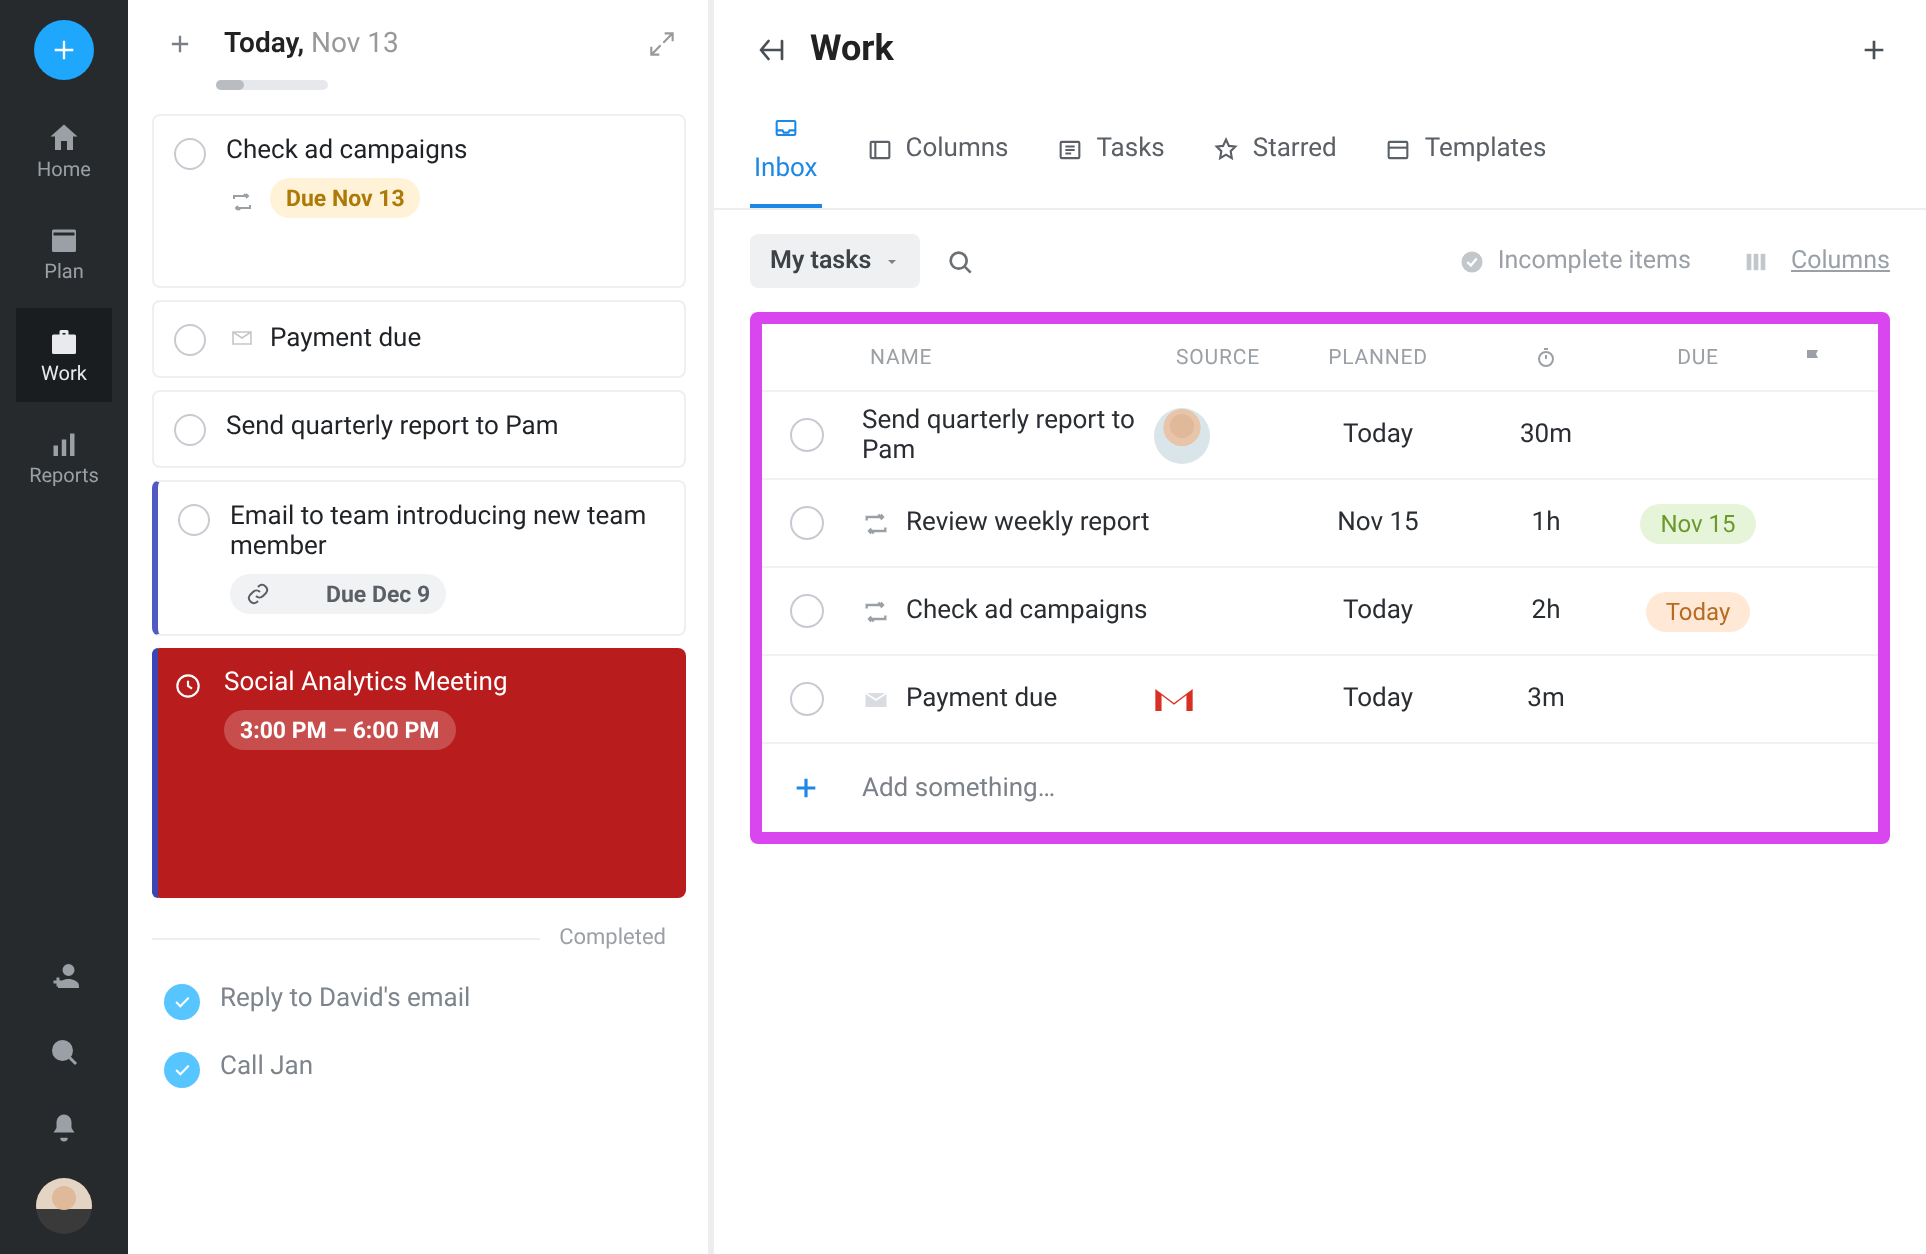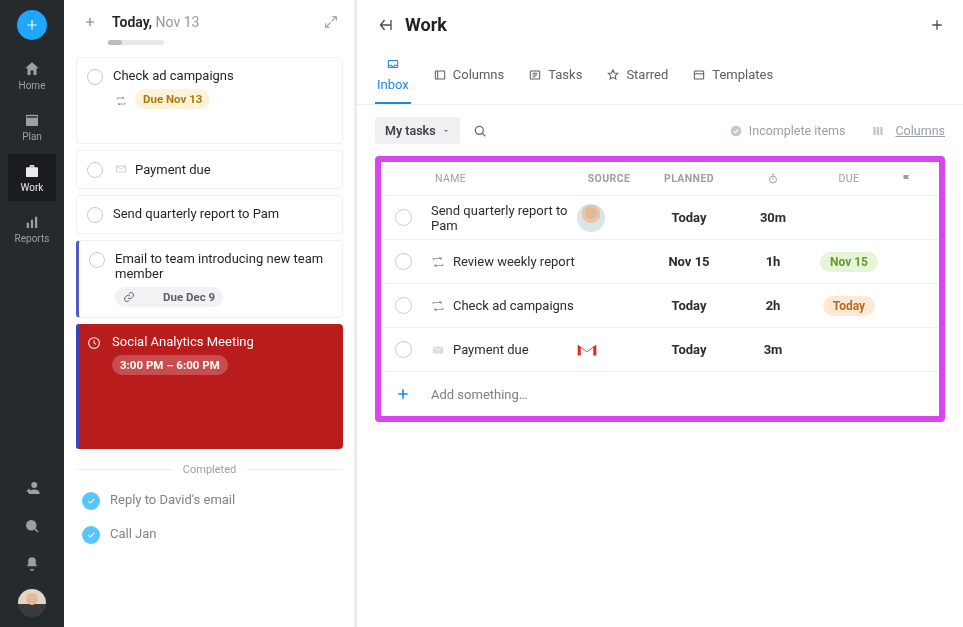--- a/index.html
+++ b/index.html
@@ -39,21 +39,21 @@
   .chip { display:inline-flex; align-items:center; gap:5px; font-size:11.5px; padding:3px 8px; border-radius:10px; }
   .chip.amber { background:#fff2d7; color:#ad7a08; }
   .chip.gray  { background:#f0f2f4; color:#5b6066;gap:28px; }
   .tiny-icon { width:12px; height:12px; }
   .tc-icon-left { width:16px; height:16px; display:inline-flex; align-items:center; justify-content:center; color:#9aa0a6; }
   .event-card { background:#b91c1c; color:#fff; border:0; position:relative; padding-bottom: 64px; }
   .event-card::before { content:""; position:absolute; left:0; top:0; bottom:0; width:3px; background:#3b45b3; border-radius:4px 0 0 4px; }
   .event-card .clock { width:16px; height:16px; margin-top:1px; }
   .event-card .clock svg { width:16px; height:16px; fill:none; stroke:#fff; stroke-width:1.6; }
   .event-card .chip { background:rgba(255,255,255,.22); color:#fff; }
-  .mid-divider { position:relative; text-align:center; margin: 12px 0 8px; }
+  .mid-divider { position:relative; text-align:right; margin: 12px 0 8px; }
   .mid-divider::before { content:""; position:absolute; top:50%; left:0; right:0; height:1px; background:#eceef1; }
   .mid-divider span { position:relative; background:#fff; padding:0 10px; font-size:11px; color:#9aa0a6; }
   .completed-chk { width:18px; height:18px; border-radius:50%; background:#57c5ff; display:flex; align-items:center; justify-content:center; }
   .completed-chk svg { width:10px; height:10px; stroke:#fff; stroke-width:2.5; fill:none; }
   .completed .tc-title { color:#7d848c; }
   
   .right { flex:1; display:flex; flex-direction:column; border-left: 1px solid #eee; }
   .right-header { display:flex; align-items:center; gap:10px; padding: 14px 18px 8px 18px; }
   .back-arrow { width:20px; height:20px; display:flex; align-items:center; justify-content:center; cursor:pointer; color:#4a4f55; }
   .back-arrow svg { width:18px; height:18px; fill:none; stroke:#4a4f55; stroke-width:1.8; stroke-linecap:round; stroke-linejoin:round; }
@@ -78,21 +78,21 @@
   .tbl-head, .tbl-row, .tbl-add { display:grid; grid-template-columns: 36px 1fr 64px 96px 72px 80px 36px; align-items:center; padding: 0 14px; border-bottom:1px solid #f0f1f3; }
   .tbl-head { height:34px; font-size:10.5px; color:#9aa0a6; letter-spacing:.4px; text-transform:uppercase; }
   .tbl-head .th-name { padding-left: 4px; }
   .tbl-row { height:44px; font-size:13px; color:#2a2e33; }
   .tbl-row .rc { width:17px; height:17px; border:1.6px solid #c7cbd1; border-radius:50%; }
   .tbl-row .name { display:flex; align-items:center; gap:8px; }
   .tbl-row .name .row-icon { width:14px; height:14px; color:#9aa0a6; flex-shrink:0; }
   .src-avatar { width:28px; height:28px; border-radius:50%; background:radial-gradient(circle at 50% 35%, #e8c5a9 0 40%, transparent 41%), #d9e5e8; position:relative; overflow:hidden; }
   .src-avatar::after { content:""; position:absolute; top:3px; left:50%; transform:translateX(-50%); width:12px; height:12px; border-radius:50%; background:#e0b89a; }
   .gmail { width:20px; height:14px; }
-  .center { text-align:center;font-weight:bold; }
+  .center { text-align:center; }
   .badge { display:inline-block; padding:3px 10px; border-radius:10px; font-size:12px; }
   .badge.green { background:#e6f4d9; color:#6a9a2c; }
   .badge.peach { background:#ffe9d6; color:#b56b22; }
   .tbl-add { height:44px; font-size:13px; color:#7a8188; border-bottom:0; }
   .tbl-add .plus { color:#1e88e5; }
   .tbl-add .plus svg { width:16px; height:16px; stroke:#1e88e5; stroke-width:2.4; }
   .th-due { text-align:center; }
   .th-flag { text-align:center; }
   svg { display:block; }
 </style>

